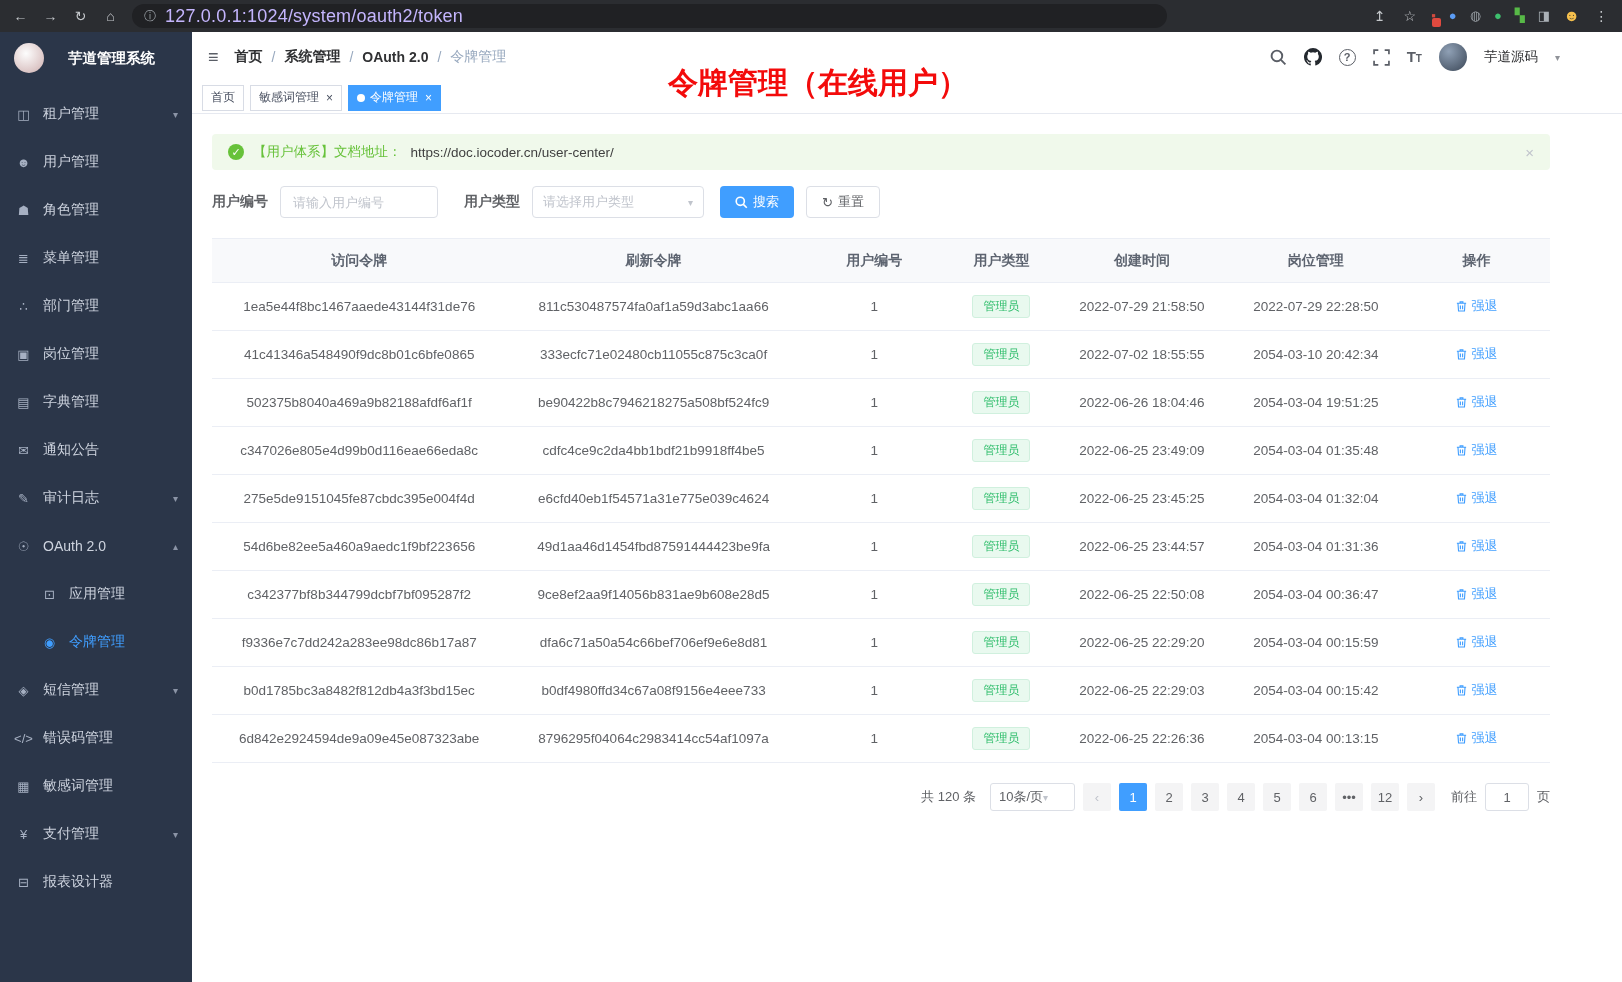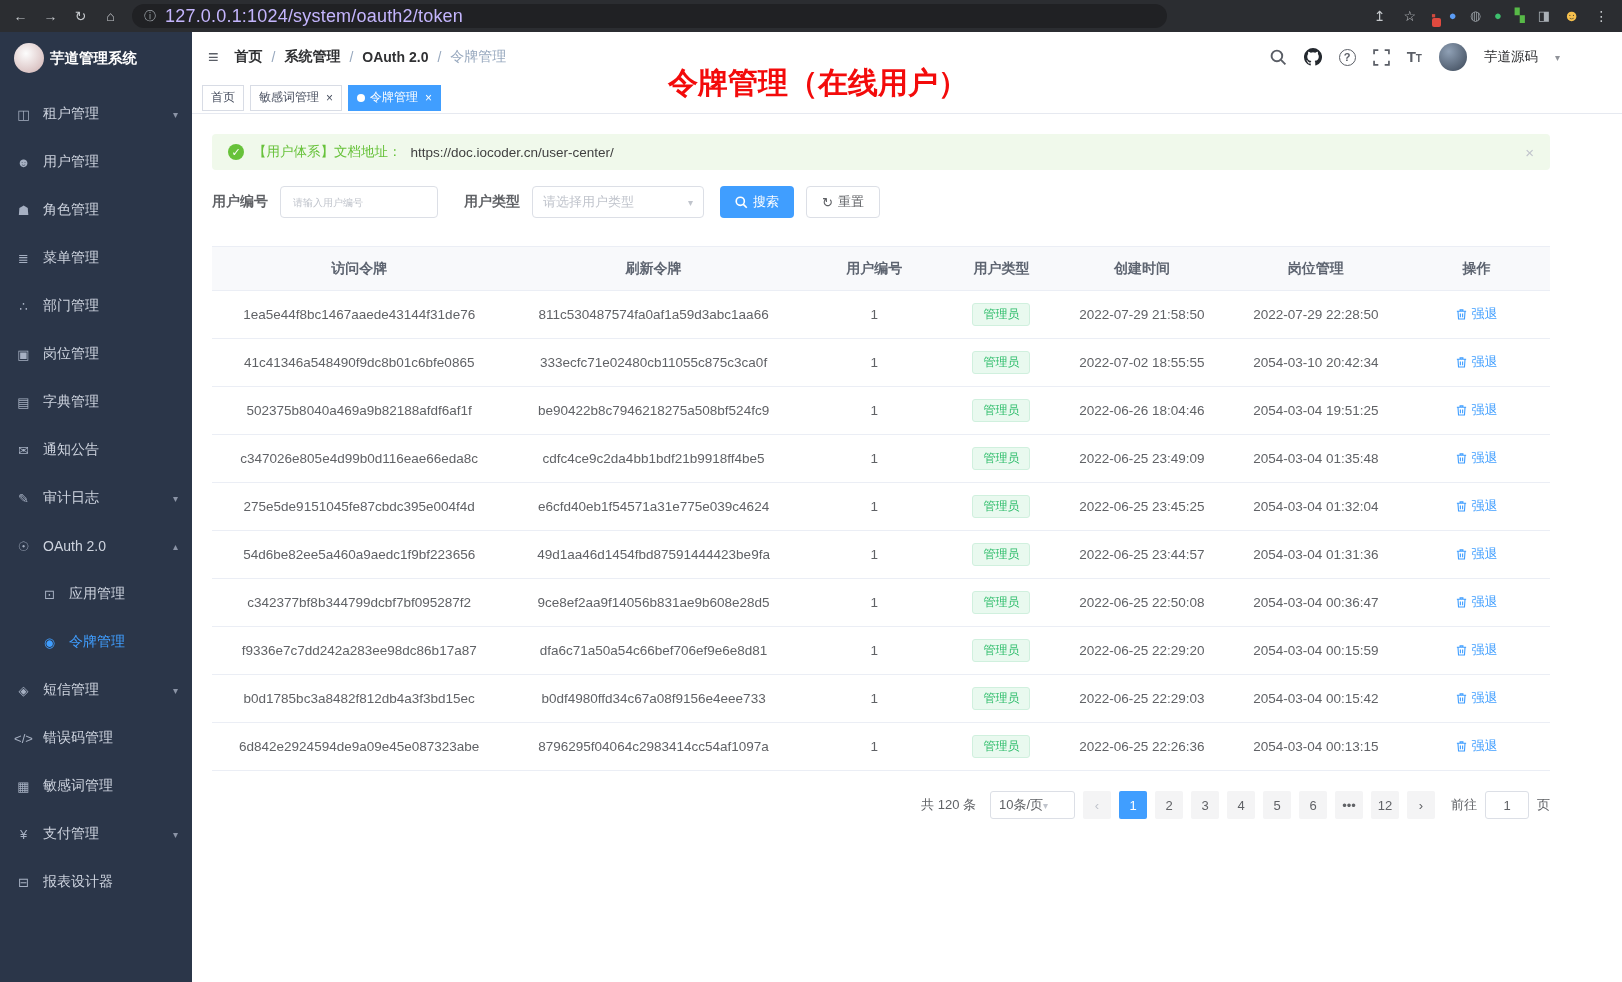--- a/index.html
+++ b/index.html
@@ -17,21 +17,21 @@
   .b-right { margin-left: auto; display: flex; align-items: center; gap: 13px; }
   .ext { position: relative; font-size: 13px; line-height: 32px; cursor: pointer; }
   .ext-badge { position: absolute; right: -5px; bottom: 5px; width: 9px; height: 9px; background: #e04a3f; border-radius: 2px; }
   .b-profile { color: #f6c04d; font-size: 16px; cursor: pointer; }
 
   
   .app { display: flex; height: 950px; }
 
   
   .sidebar { width: 192px; background: #2b3649; height: 100%; flex-shrink: 0; display: flex; flex-direction: column; }
-  .logo { height: 52px; display: flex; align-items: center; gap: 6px; padding: 0 14px; cursor: pointer; }
+  .logo { height: 52px; display: flex; align-items: center; gap: 24px; padding: 0 14px; cursor: pointer; }
   .logo-avatar { width: 30px; height: 30px; border-radius: 50%; background: radial-gradient(circle at 40% 35%, #fdfdfd, #dcc6c6 70%, #c7a9a9); flex-shrink: 0; }
   .logo-title { color: #fff; font-size: 14.5px; font-weight: 700; white-space: nowrap; }
   .menu { flex: 1; overflow: hidden; padding-top: 6px; }
   .menu-item { height: 48px; display: flex; align-items: center; padding: 0 14px; color: #cdd3de; font-size: 14px; gap: 10px; cursor: pointer; }
   .menu-item .mi-icon { width: 19px; text-align: center; font-size: 13px; color: #a6b0c2; flex-shrink: 0; }
   .menu-item.sub { padding-left: 40px; }
   .menu-item.active, .menu-item.active .mi-icon { color: #409eff; }
   .mi-arrow { margin-left: auto; font-size: 10px; color: #8b94a6; }
 
   
@@ -63,28 +63,28 @@
 
   .content { padding: 20px 72px 20px 20px; }
 
   .alert { background: #f0f9eb; border-radius: 4px; padding: 9px 16px; display: flex; align-items: center; gap: 9px; font-size: 13.5px; color: #67c23a; }
   .alert-check { width: 16px; height: 16px; border-radius: 50%; background: #67c23a; color: #fff; font-size: 11px; display: inline-flex; align-items: center; justify-content: center; flex-shrink: 0; }
   .alert-link { color: #404040; cursor: pointer; }
   .alert-close { margin-left: auto; color: #c0c4cc; font-size: 15px; cursor: pointer; }
 
   .filters { display: flex; align-items: center; margin-top: 16px; }
   .f-label { font-size: 14px; font-weight: 700; color: #606266; margin-right: 12px; }
-  .f-input { width: 158px; height: 32px; border: 1px solid #dcdfe6; border-radius: 4px; padding: 0 12px; font-size: 10px; color: #606266; margin-right: 26px; }
+  .f-input { width: 158px; height: 32px; border: 1px solid #dcdfe6; border-radius: 4px; padding: 0 12px; font-size: 13px; color: #606266; margin-right: 26px; }
   .f-input::placeholder { color: #c0c4cc; }
   .f-select { width: 172px; height: 32px; border: 1px solid #dcdfe6; border-radius: 4px; display: flex; align-items: center; justify-content: space-between; padding: 0 10px; color: #c0c4cc; font-size: 13px; margin-right: 16px; cursor: pointer; gap: 12px; }
   .sel-caret { color: #c0c4cc; font-size: 10px; }
   .btn-primary { height: 32px; background: #409eff; color: #fff; border-radius: 4px; padding: 0 15px; font-size: 13px; display: inline-flex; align-items: center; gap: 5px; margin-right: 12px; }
   .btn-plain { height: 32px; background: #fff; border: 1px solid #dcdfe6; color: #606266; border-radius: 4px; padding: 0 15px; font-size: 13px; display: inline-flex; align-items: center; gap: 5px; }
 
-  .tokens-table { width: 100%; border-collapse: collapse; margin-top: 28px; }
+  .tokens-table { width: 100%; border-collapse: collapse; margin-top: 20px; }
   .tokens-table th { height: 44px; background: #f8f9fb; color: #5d6470; font-size: 14px; font-weight: 700; border-top: 1px solid #ebeef5; border-bottom: 1px solid #ebeef5; text-align: center; }
   .tokens-table td { height: 48px; text-align: center; font-size: 13.5px; color: #606266; border-bottom: 1px solid #ebeef5; }
   .tag-success { display: inline-block; padding: 2px 10px; font-size: 12px; color: #2ebd6b; background: #e9f9ef; border: 1px solid #d0f0de; border-radius: 3px; }
   .force-logout { color: #409eff; font-size: 13px; display: inline-flex; align-items: center; gap: 3px; }
 
   .pagination { display: flex; align-items: center; justify-content: flex-end; gap: 8px; margin-top: 20px; font-size: 13px; color: #606266; }
   .pg-total { margin-right: 6px; }
   .pg-size { width: 85px; height: 28px; border: 1px solid #dcdfe6; border-radius: 3px; display: flex; align-items: center; justify-content: flex-start; padding: 0 8px; cursor: pointer; font-size: 13px; color: #606266; }
   .page-btn { min-width: 28px; height: 28px; padding: 0 4px; border-radius: 2px; background: #f4f4f5; color: #606266; font-size: 13px; }
   .page-btn.active { background: #409eff; color: #fff; }

